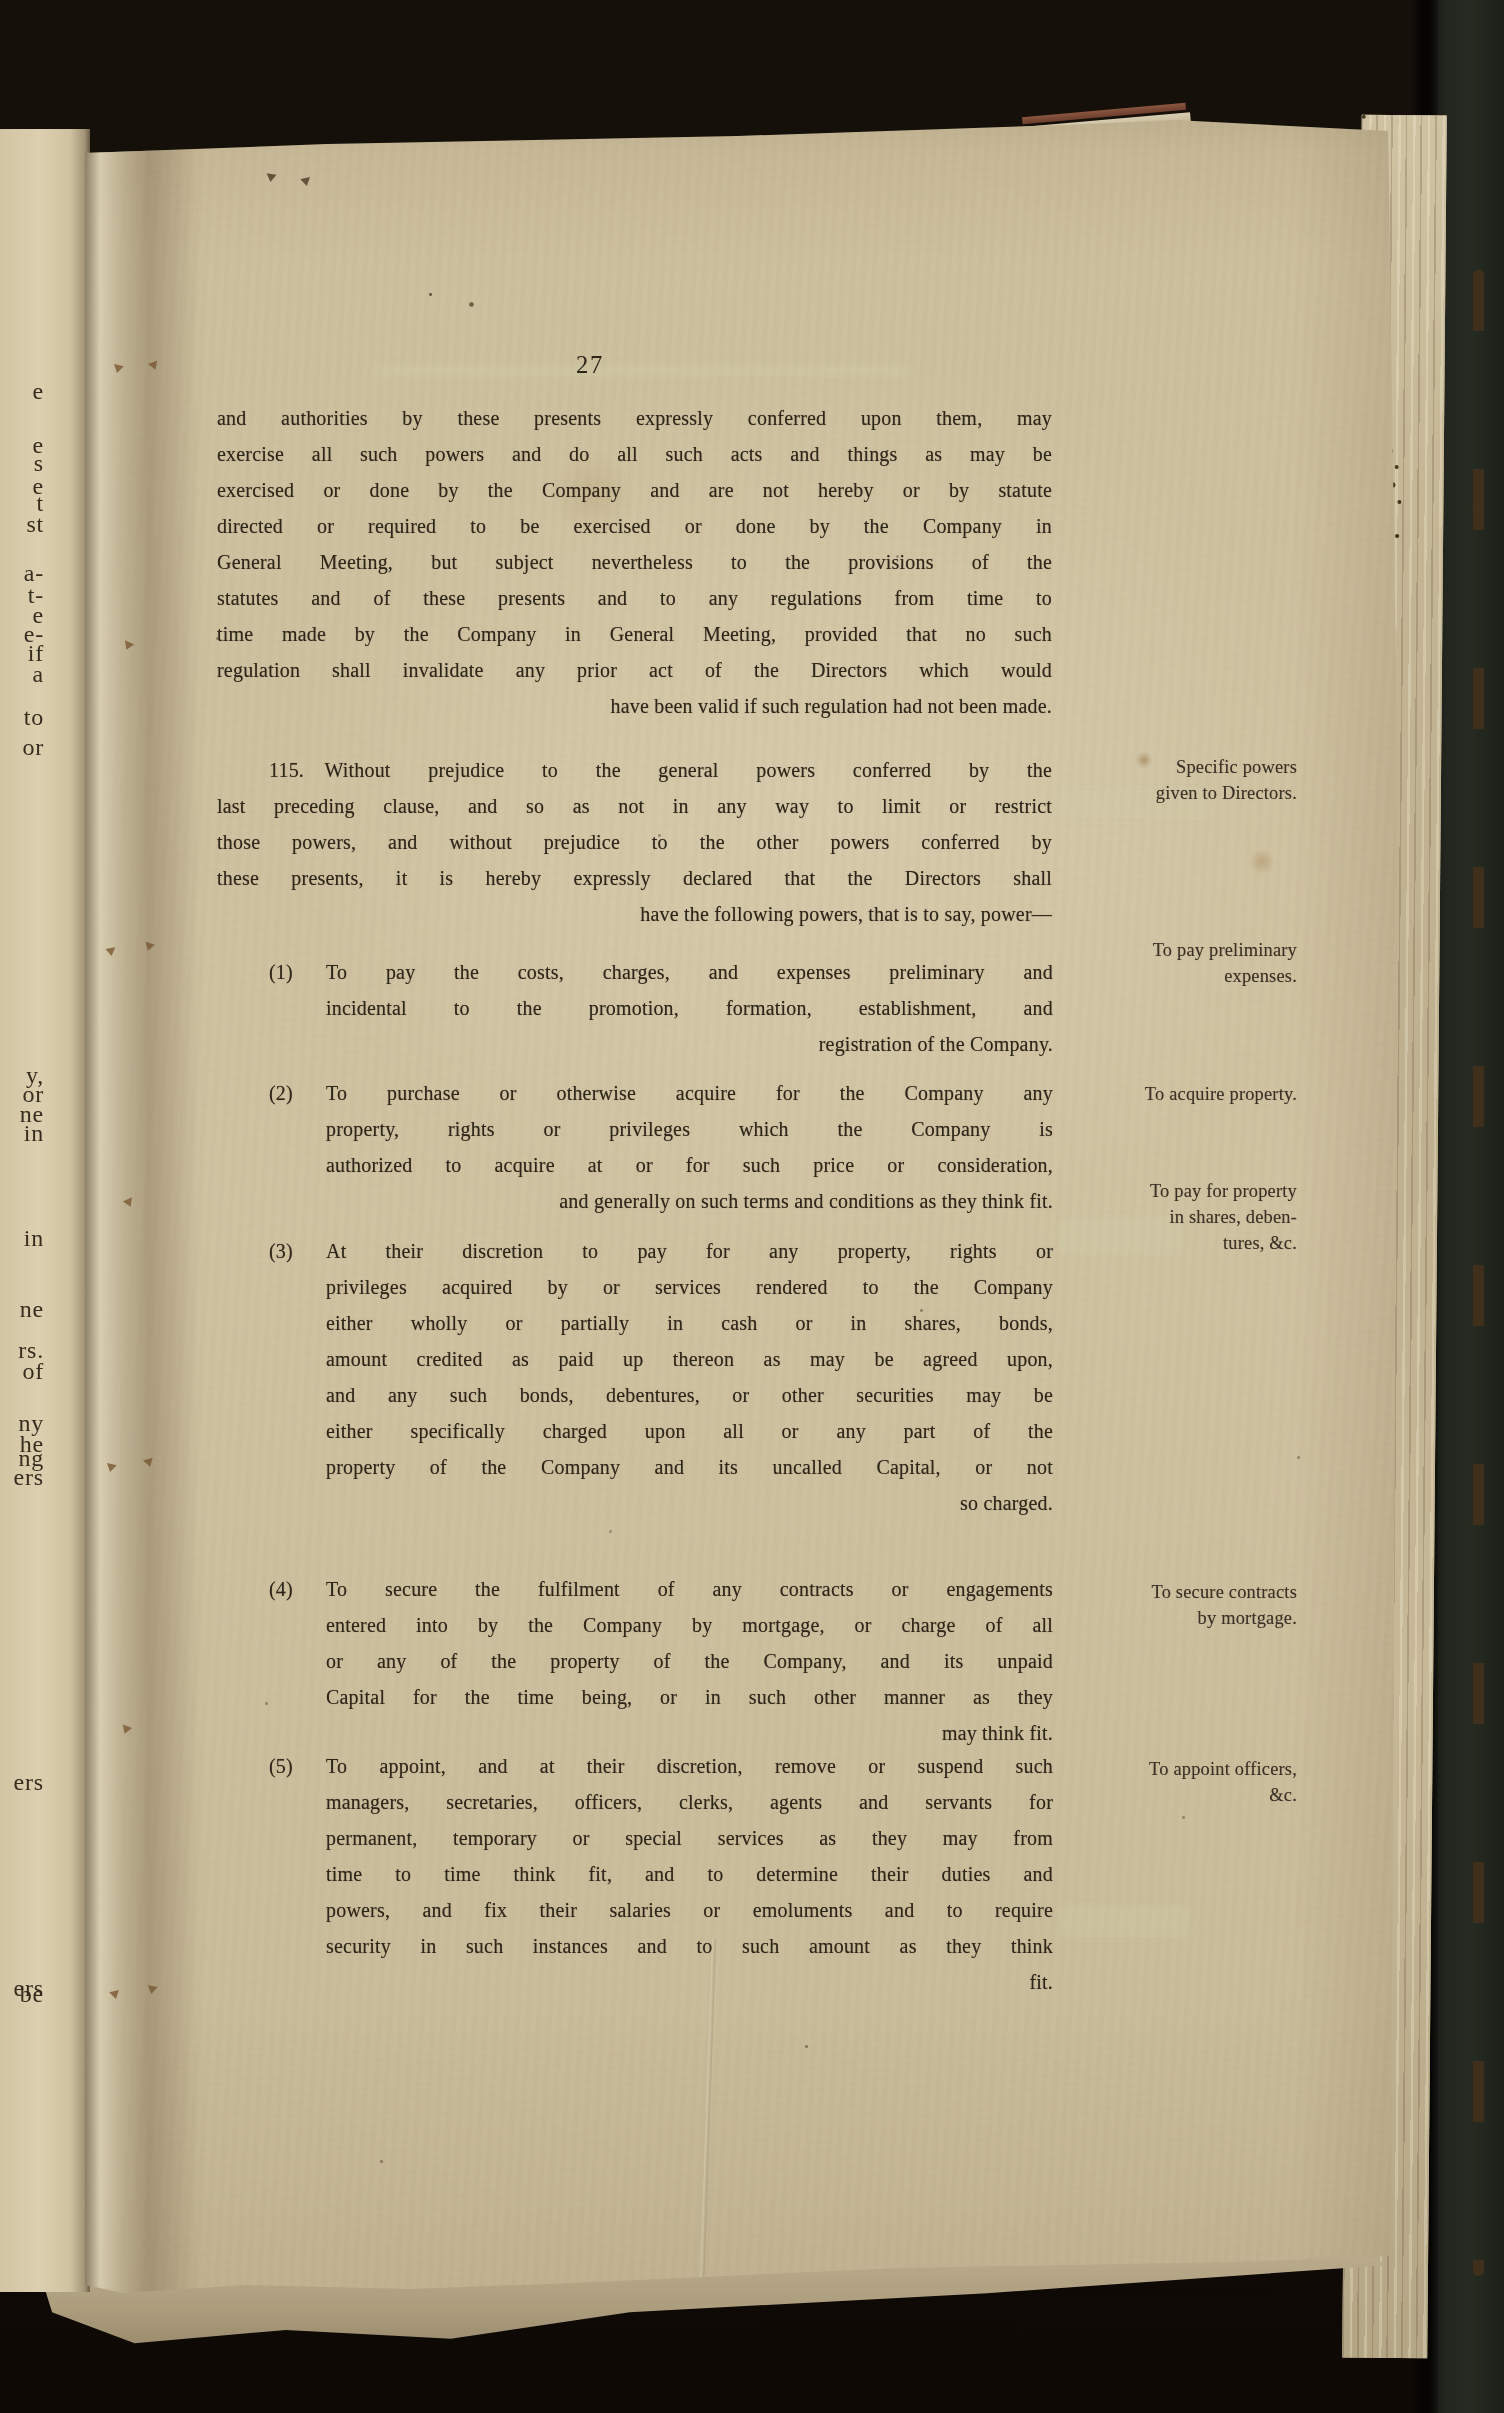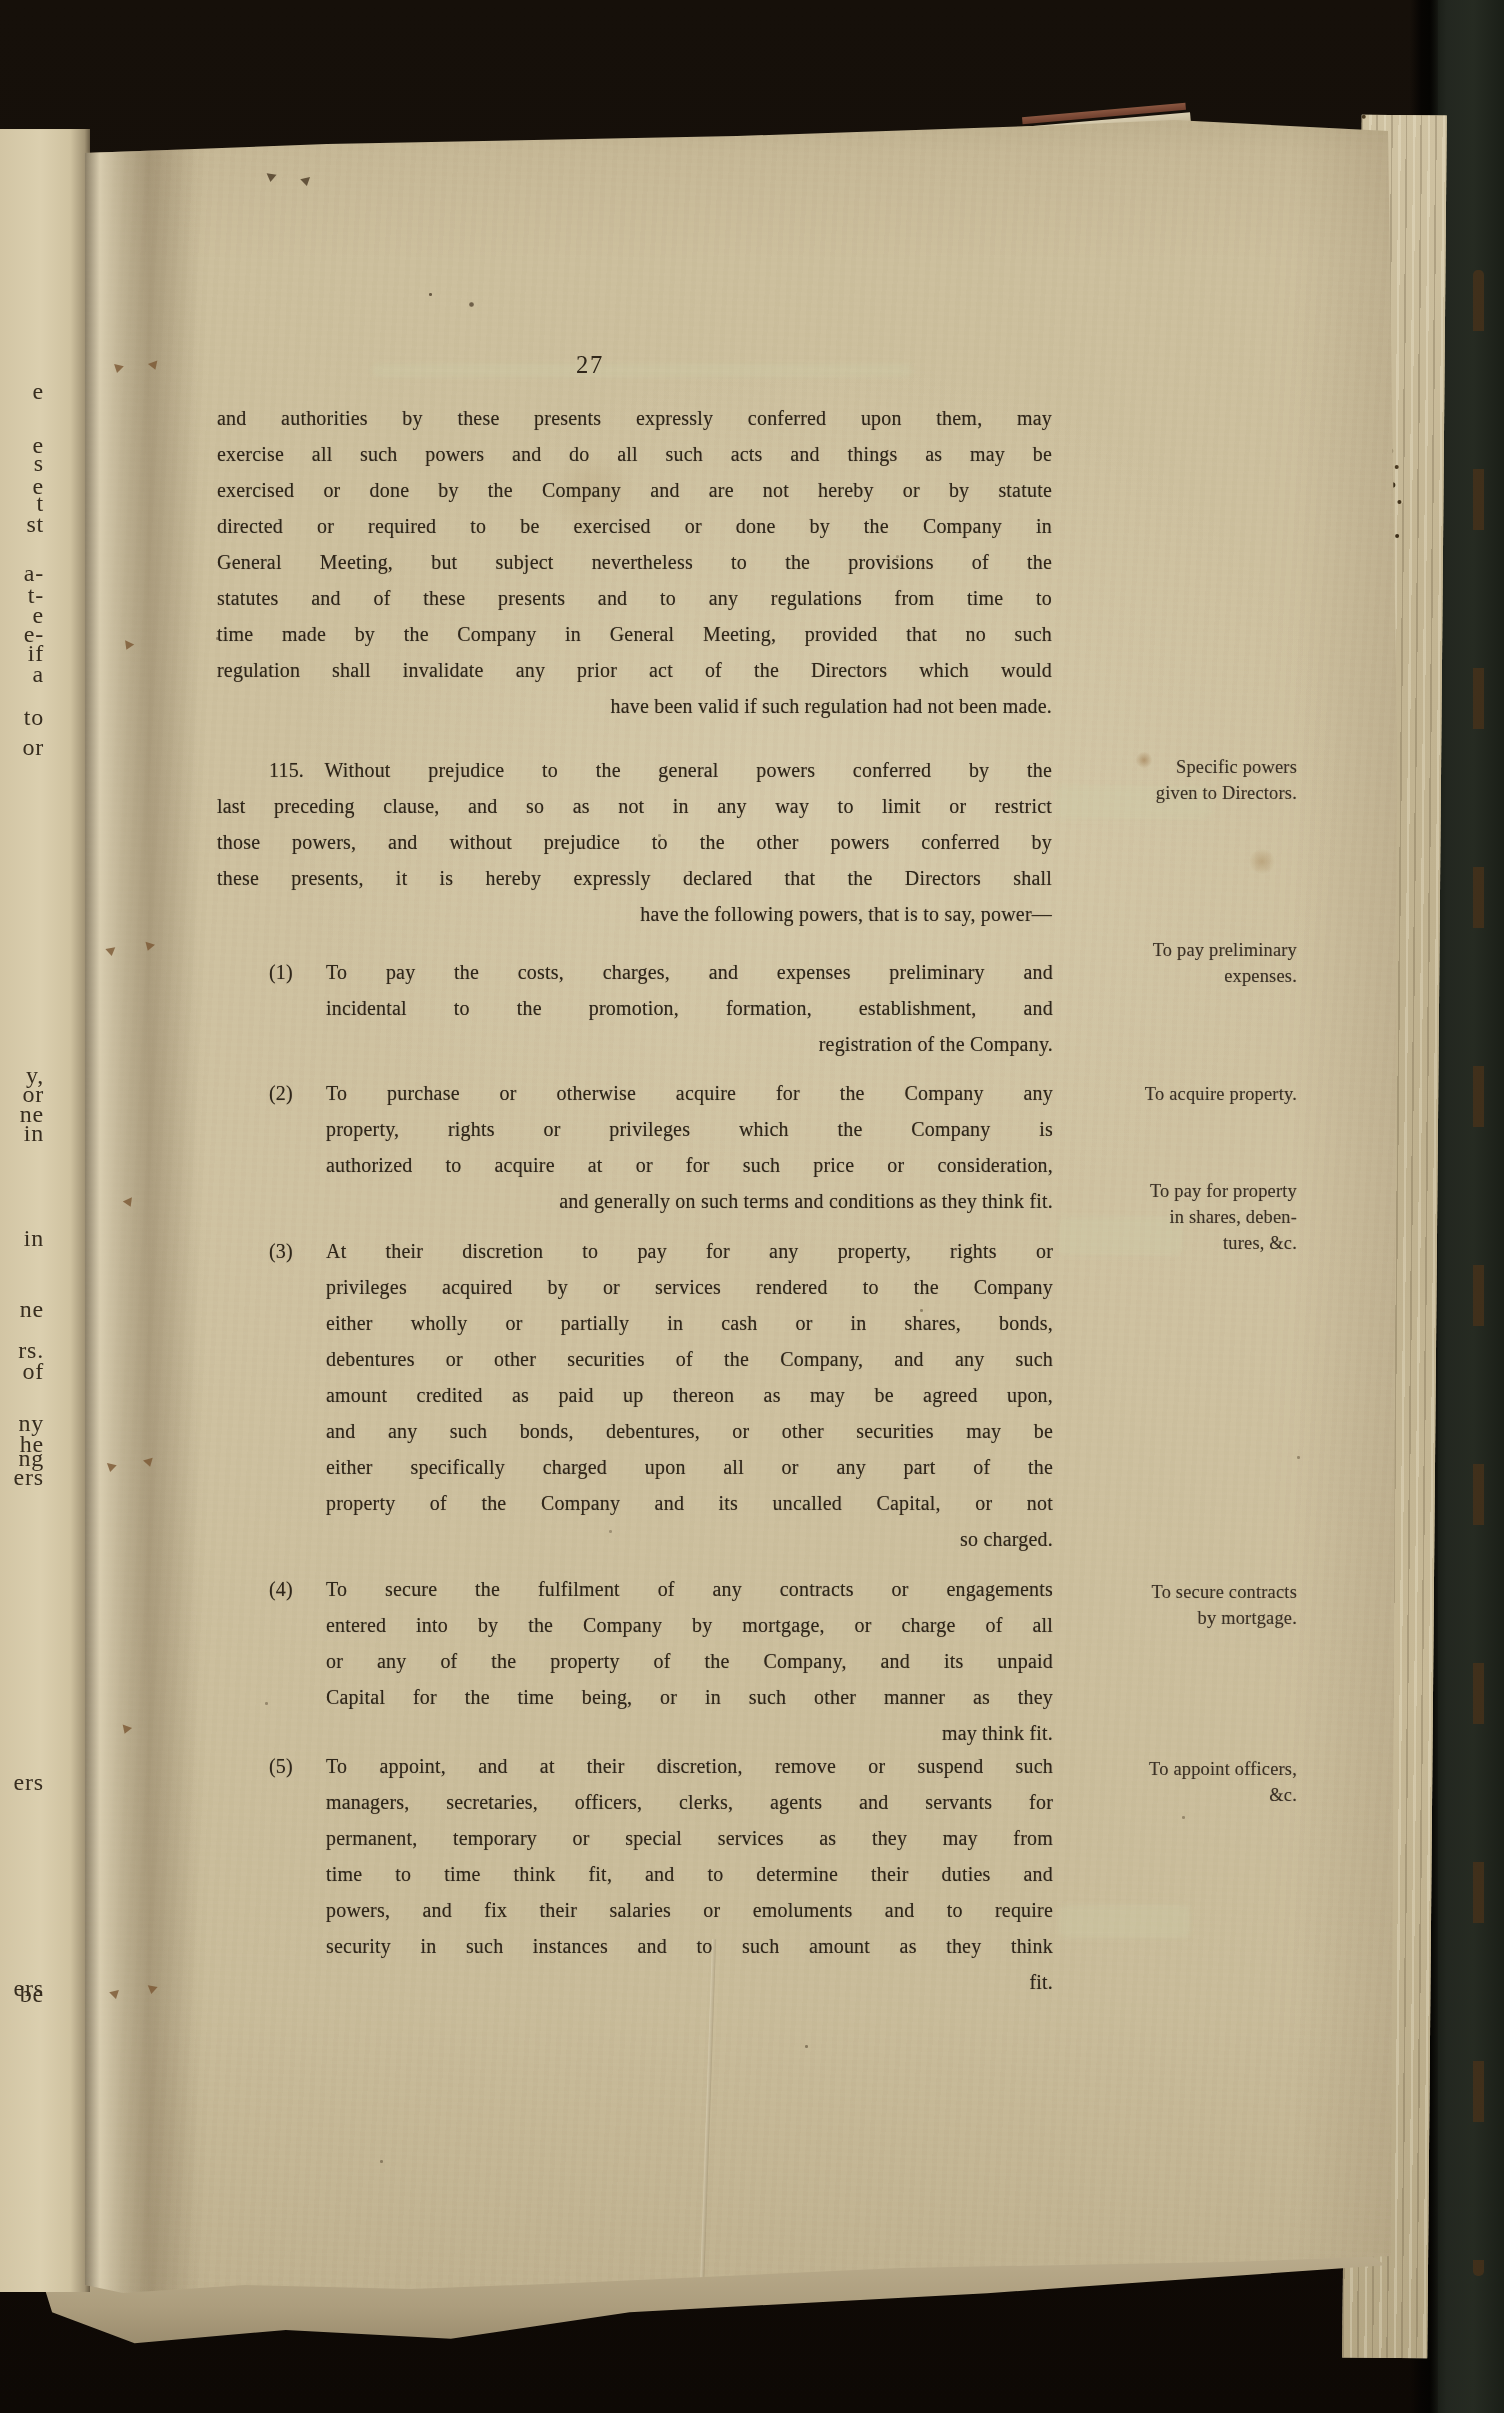--- a/index.html
+++ b/index.html
@@ -201,21 +201,20 @@
     <div class="mnote" style="top:984px">
         <div class="tline">To acquire property.</div>
       </div>
 
     <div class="block item" style="top:1136px">
       <span class="inum">(3)</span>
       <div>
           <div class="tline j">At their discretion to pay for any property, rights or</div>
           <div class="tline j">privileges acquired by or services rendered to the Company</div>
           <div class="tline j">either wholly or partially in cash or in shares, bonds,</div>
-          <div class="tline j">debentures or other securities of the Company, and any such</div>
           <div class="tline j">amount credited as paid up thereon as may be agreed upon,</div>
           <div class="tline j">and any such bonds, debentures, or other securities may be</div>
           <div class="tline j">either specifically charged upon all or any part of the</div>
           <div class="tline j">property of the Company and its uncalled Capital, or not</div>
           <div class="tline">so charged.</div>
         </div>
     </div>
     <div class="mnote" style="top:1081px">
         <div class="tline">To pay for property</div>
         <div class="tline">in shares, deben-</div>

